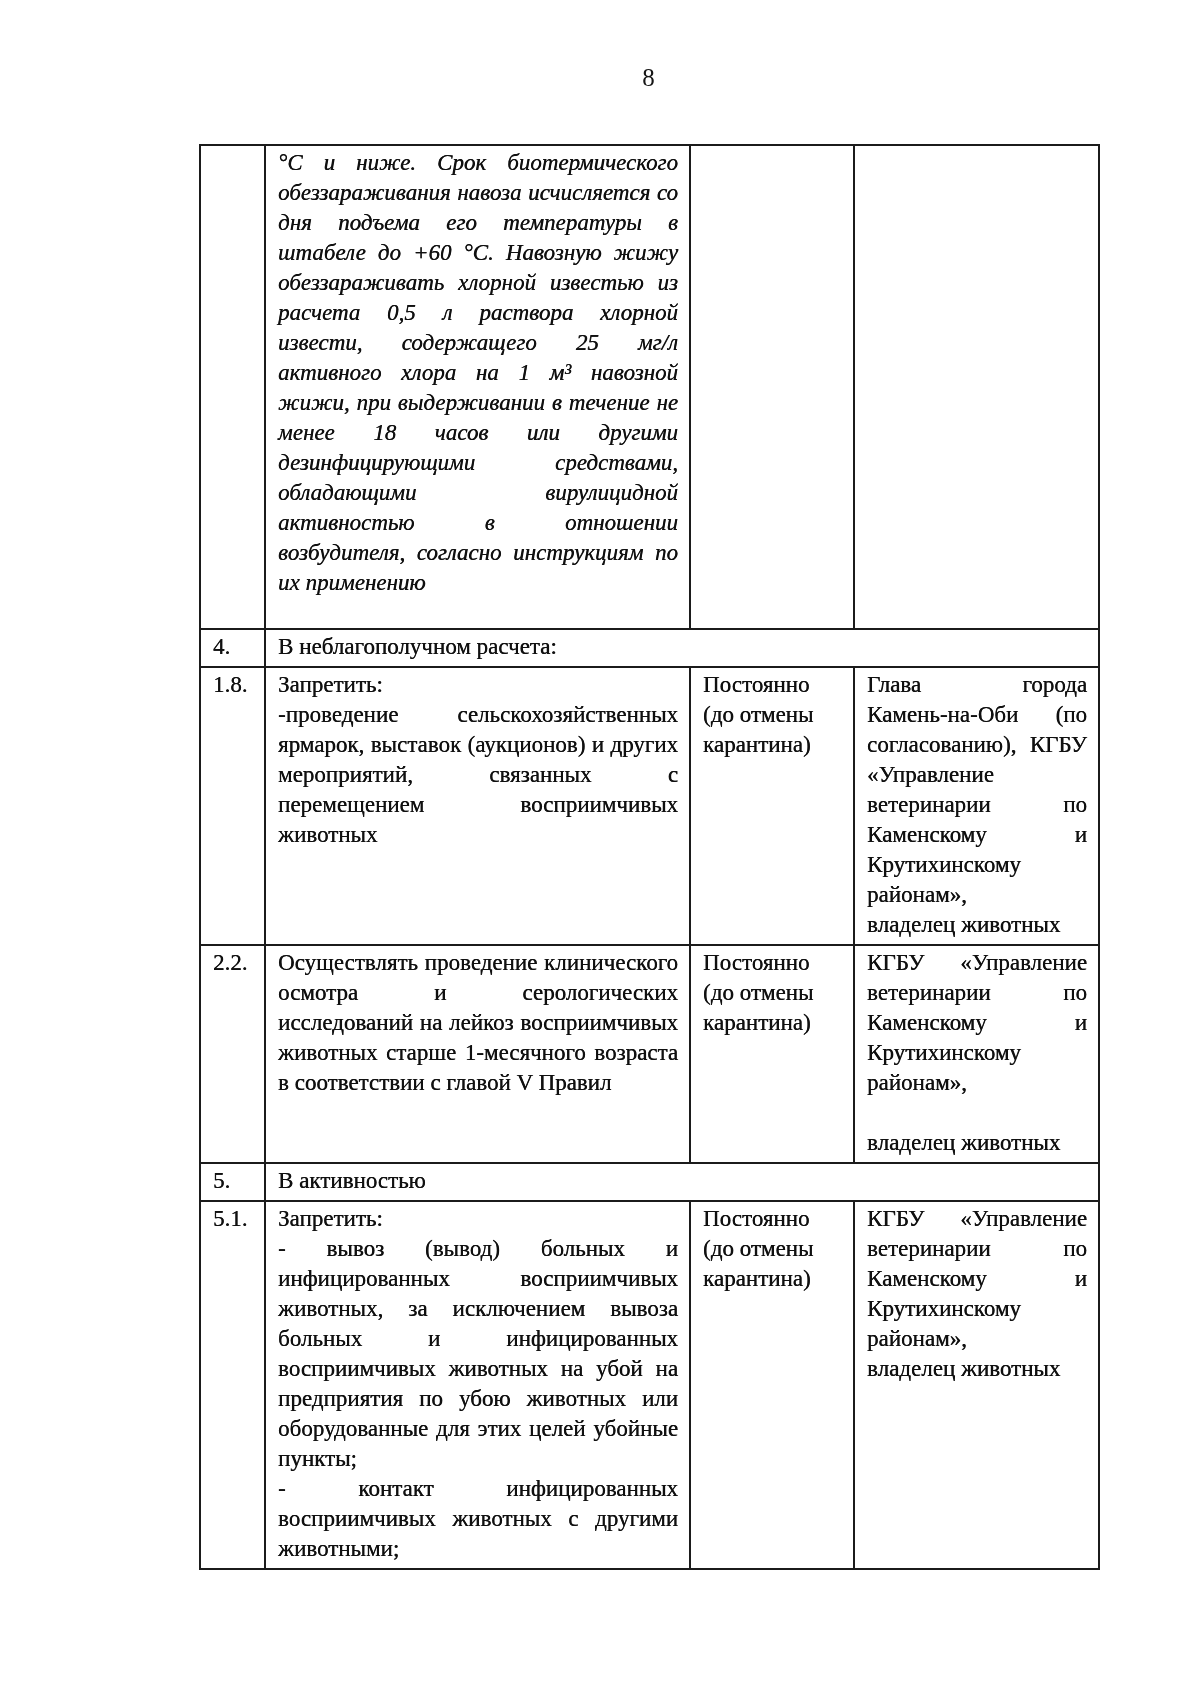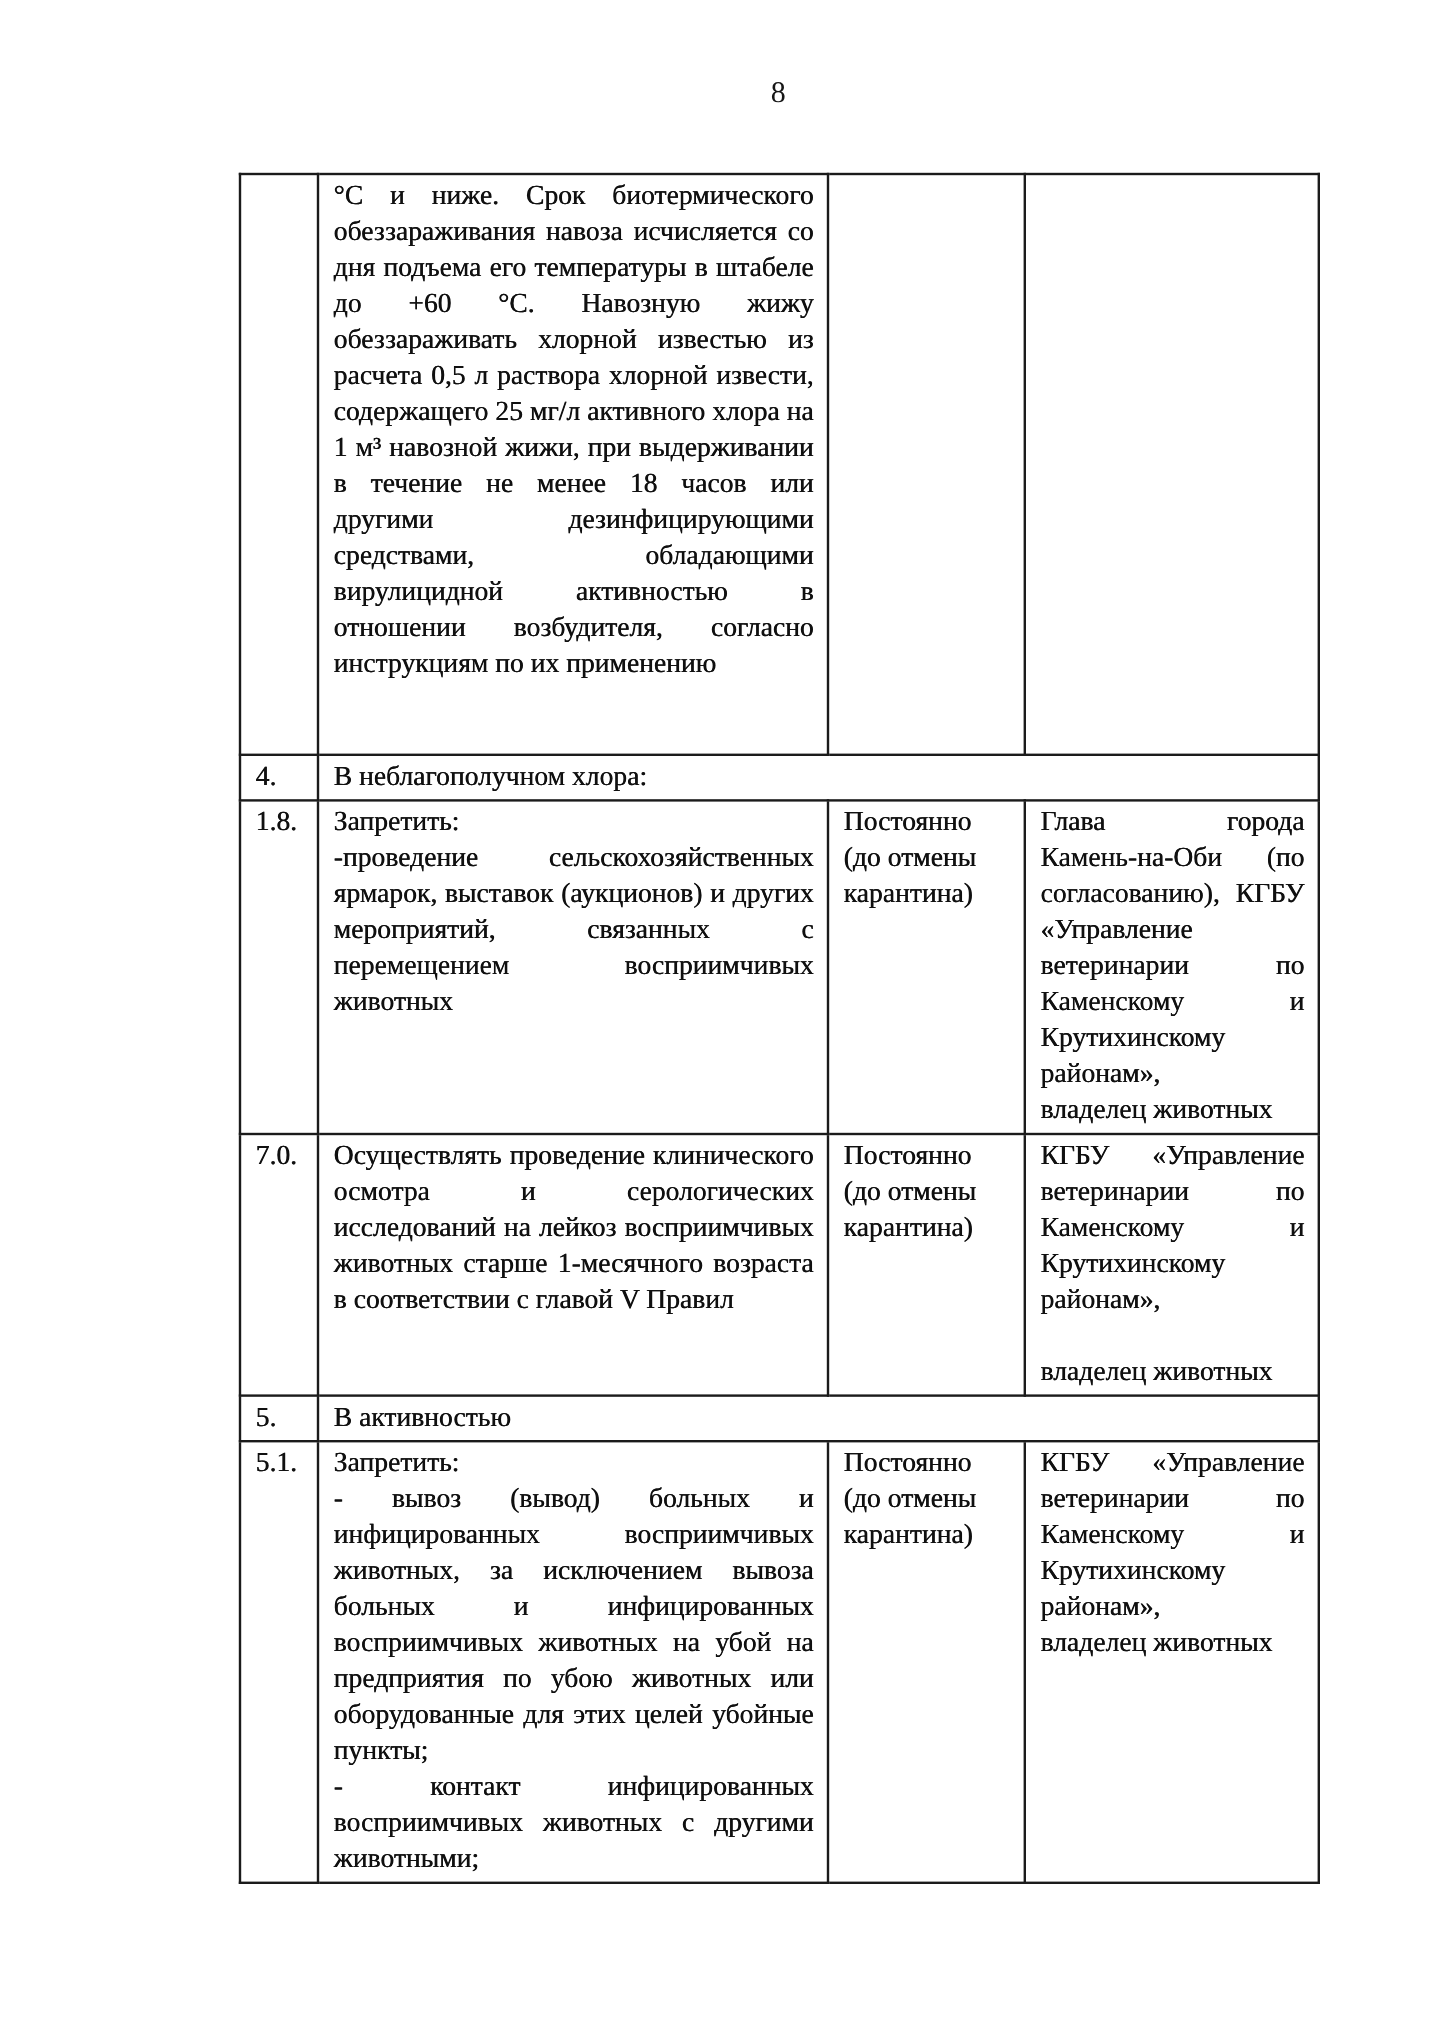--- a/index.html
+++ b/index.html
@@ -42,21 +42,21 @@
   }
   td.cell-num {
     padding: 2px 4px 4px 7px;
     text-align: left;
   }
   td.cell-measure { text-align: justify; }
   td.cell-term { text-align: left; }
   td.cell-resp { text-align: justify; }
   td.cell-section { text-align: left; }
 
-  tr.row-cont  td { height: 484px; }
+  tr.row-cont  td { height: 484px; font-style: italic; }
   tr.row-sec   td { height: 30px;  }
   tr.row-41    td { height: 267px; }
   tr.row-42    td { height: 214px; }
   tr.row-sec5  td { height: 31px;  }
   tr.row-51    td { height: 360px; }
 </style>
 </head>
 <body>
 
 <div class="page">
@@ -74,34 +74,34 @@
 
       <tr class="row-cont">
         <td class="cell-num"></td>
         <td class="cell-measure">°С и ниже. Срок биотермического обеззараживания навоза исчисляется со дня подъема его температуры в штабеле до +60 °С. Навозную жижу обеззараживать хлорной известью из расчета 0,5 л раствора хлорной извести, содержащего 25 мг/л активного хлора на 1 м³ навозной жижи, при выдерживании в течение не менее 18 часов или другими дезинфицирующими средствами, обладающими вирулицидной активностью в отношении возбудителя, согласно инструкциям по их применению</td>
         <td class="cell-term"></td>
         <td class="cell-resp"></td>
       </tr>
 
       <tr class="row-sec">
         <td class="cell-num">4.</td>
-        <td class="cell-section" colspan="3">В неблагополучном хлора:</td>
+        <td class="cell-section" colspan="3">В неблагополучном расчета:</td>
       </tr>
 
       <tr class="row-41">
         <td class="cell-num">1.8.</td>
         <td class="cell-measure">Запретить:
 -проведение сельскохозяйственных ярмарок, выставок (аукционов) и других мероприятий, связанных с перемещением восприимчивых животных</td>
         <td class="cell-term">Постоянно (до отмены карантина)</td>
         <td class="cell-resp">Глава города Камень‑на‑Оби (по согласованию), КГБУ «Управление ветеринарии по Каменскому и Крутихинскому районам»,
 владелец животных</td>
       </tr>
 
       <tr class="row-42">
-        <td class="cell-num">7.0.</td>
+        <td class="cell-num">2.2.</td>
         <td class="cell-measure">Осуществлять проведение клинического осмотра и серологических исследований на лейкоз восприимчивых животных старше 1-месячного возраста в соответствии с главой V Правил</td>
         <td class="cell-term">Постоянно (до отмены карантина)</td>
         <td class="cell-resp">КГБУ «Управление ветеринарии по Каменскому и Крутихинскому районам»,
 
 владелец животных</td>
       </tr>
 
       <tr class="row-sec5">
         <td class="cell-num">5.</td>
         <td class="cell-section" colspan="3">В активностью</td>

